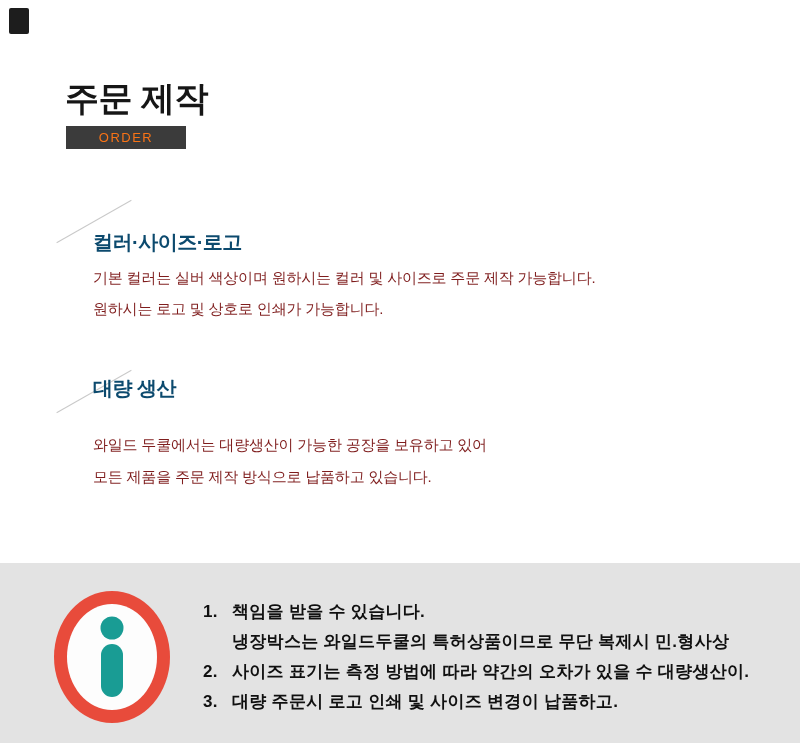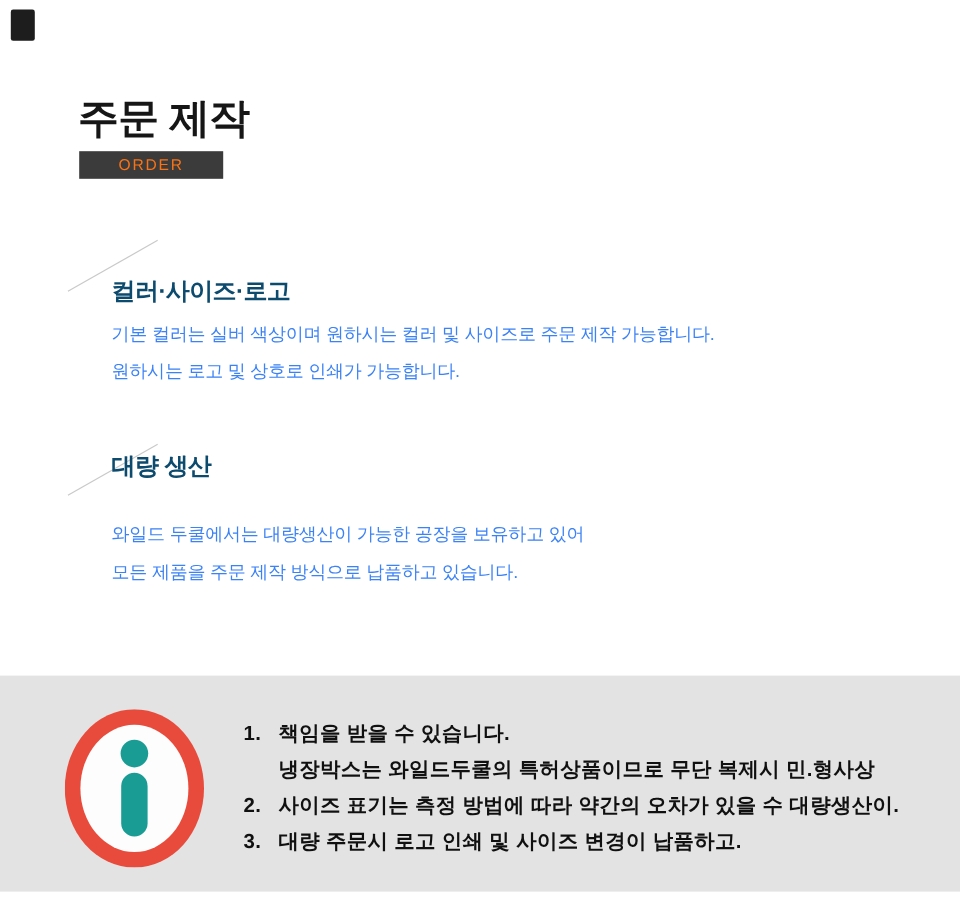--- a/index.html
+++ b/index.html
@@ -63,21 +63,21 @@
     color: #0c4a6e;
     white-space: nowrap;
   }
   .heading-1 { top: 229px; }
   .heading-2 { top: 375px; }
 
   .section-line {
     position: absolute;
     left: 93px;
     font-size: 15px;
-    color: #3b82f6;
+    color: #7f1d1d;
     letter-spacing: -0.2px;
     white-space: nowrap;
   }
   .s1-l1 { top: 269px; }
   .s1-l2 { top: 300px; }
   .s2-l1 { top: 436px; }
   .s2-l2 { top: 468px; }
 
   .notice-band {
     position: absolute;

